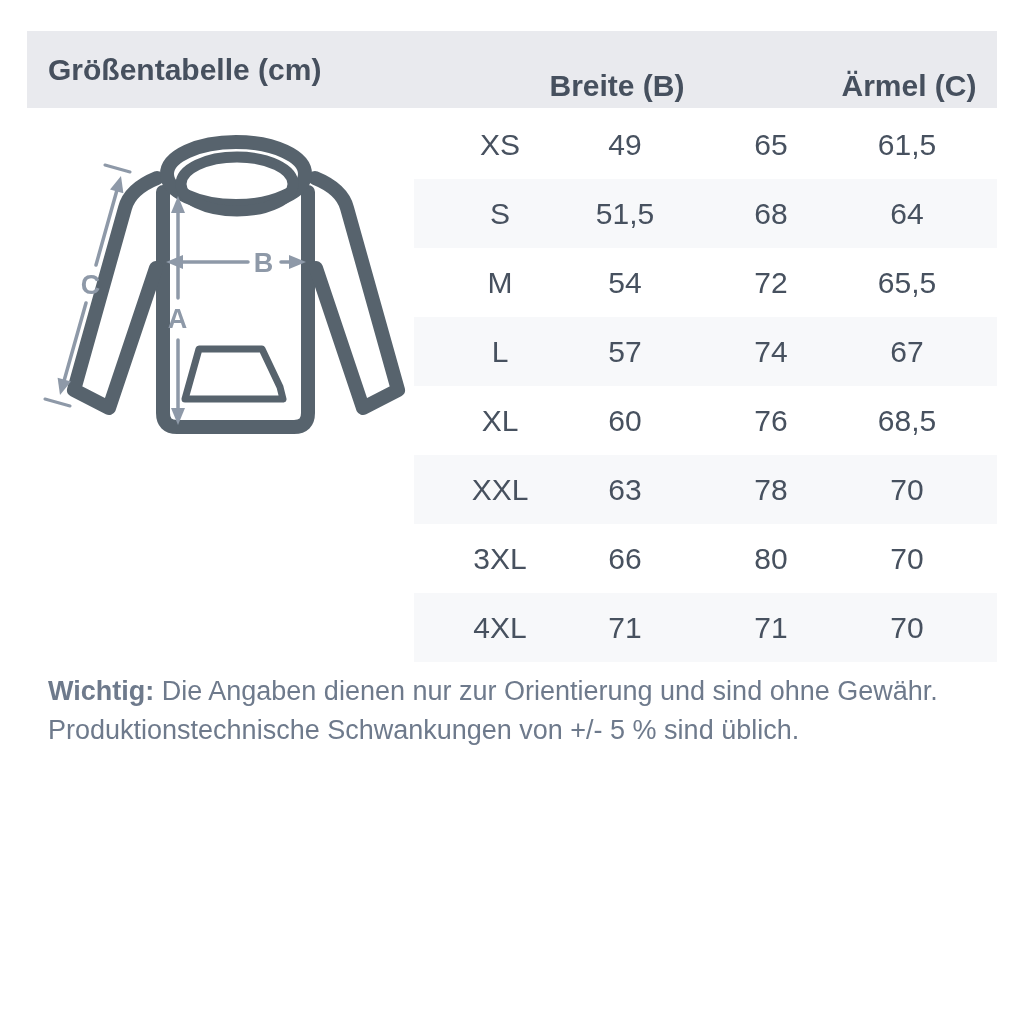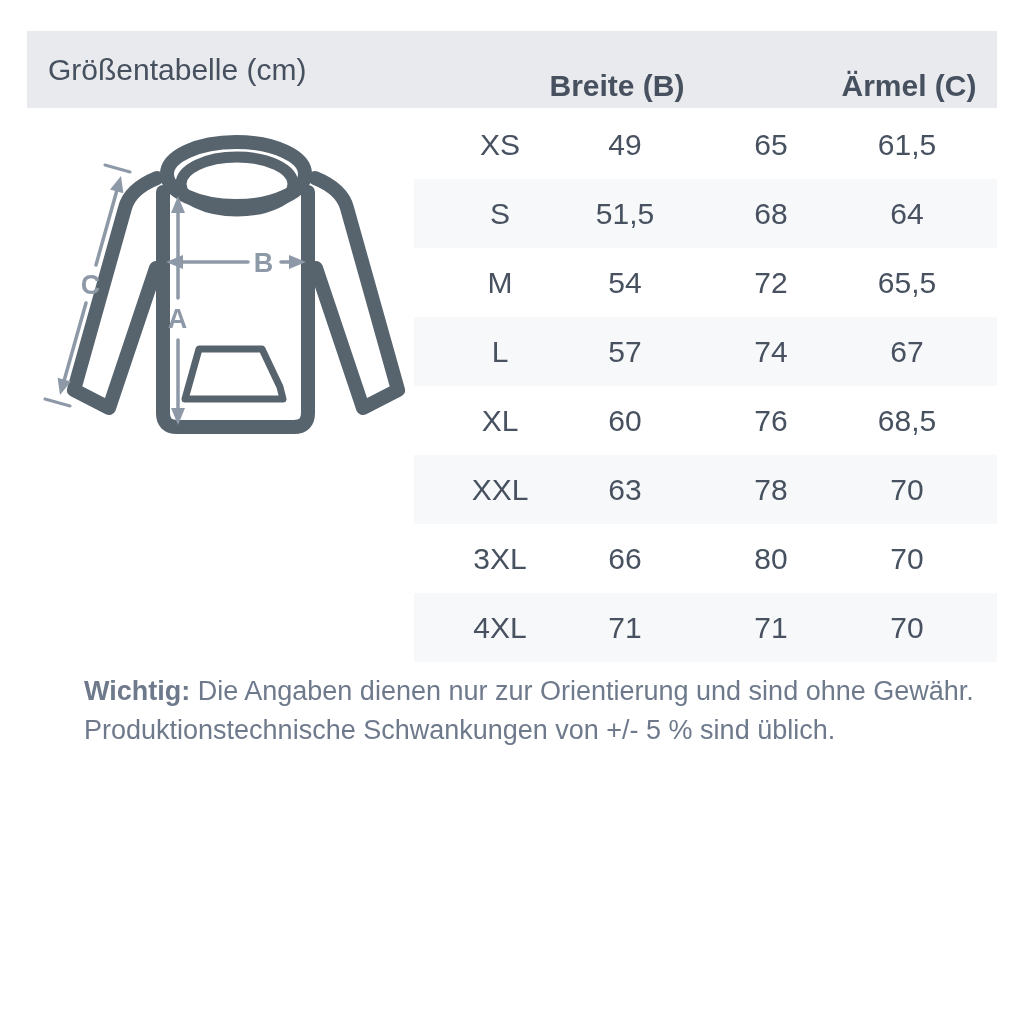--- a/index.html
+++ b/index.html
@@ -4,21 +4,21 @@
 <style>
   html,body{margin:0;padding:0;background:#ffffff;}
   .canvas{
     position:relative;width:1024px;height:1024px;background:#ffffff;overflow:hidden;
     font-family:"Liberation Sans","DejaVu Sans",sans-serif;
   }
   
   .header-band{position:absolute;left:27px;top:31px;width:970px;height:77px;background:#e9eaee;}
   .hb-title{
     position:absolute;left:21px;top:0;height:77px;line-height:77px;
-    font-size:30px;font-weight:normal;color:#46505e;white-space:nowrap;text-align:center;
+    font-size:30px;font-weight:bold;color:#46505e;white-space:nowrap;text-align:center;
   }
   .col-h{
     position:absolute;top:16px;height:77px;line-height:77px;transform:translateX(-50%);
     font-size:30px;font-weight:bold;color:#46505e;white-space:nowrap;
   }
   .col-breite{left:590px;}
   .col-hoehe{left:743px;}
   .col-aermel{left:882px;text-align:center;}
   
   .size-table{position:absolute;left:414px;top:110px;width:583px;}
@@ -37,21 +37,21 @@
   .dim-label{
     font-family:"Liberation Sans","DejaVu Sans",sans-serif;
     font-size:27px;font-weight:bold;fill:#8e99a8;letter-spacing:1px;
   }
   
   .note{
     position:absolute;left:48px;top:672px;width:930px;margin:0;
     font-size:27px;line-height:39px;color:#6e7a8c;
   }
   .note b{font-weight:bold;color:#6e7a8c;}
-  .note-line{display:block;margin-left:36px;}
+  .note-line{display:block;}
 </style>
 </head>
 <body>
 
 <div class="canvas">
 
   <div class="header-band">
     <span class="hb-title">Größentabelle (cm)</span>
     <span class="col-h col-breite">Breite (B)</span>
     <span class="col-h col-aermel">Ärmel (C)</span>

